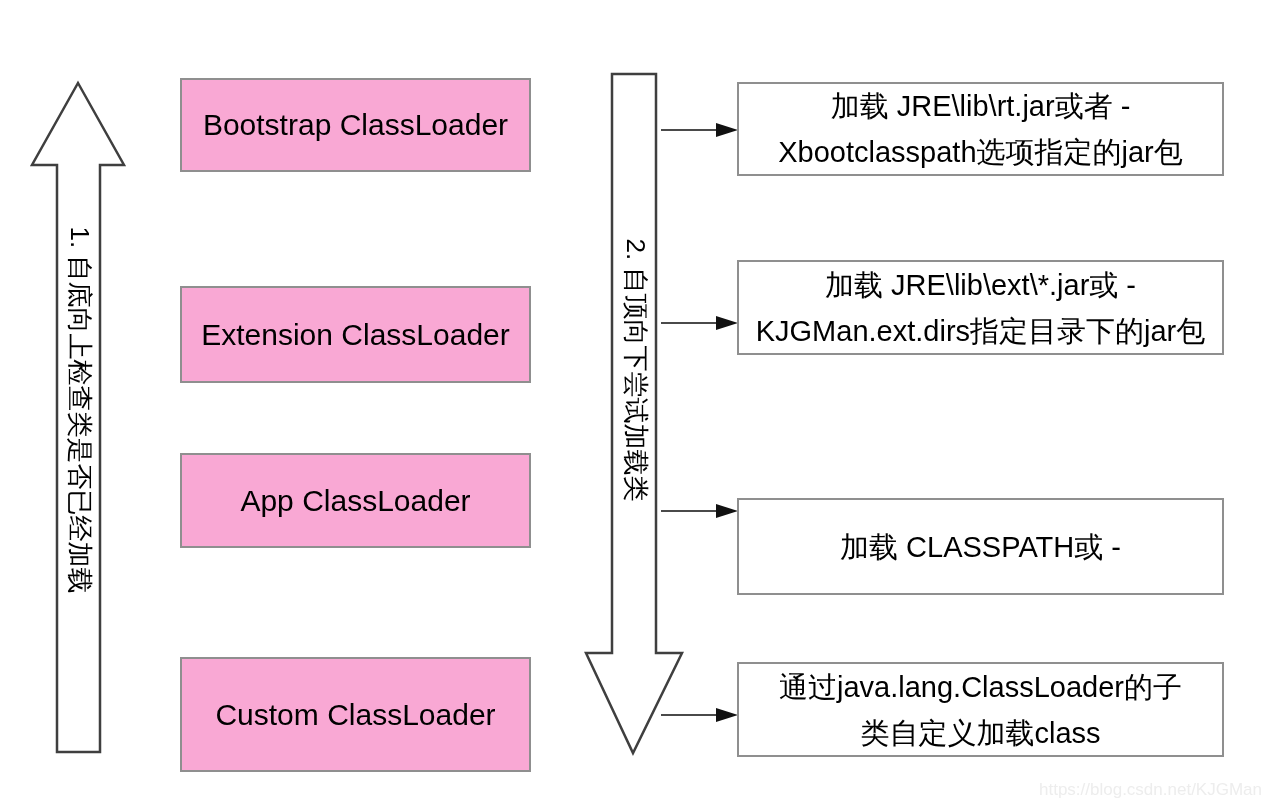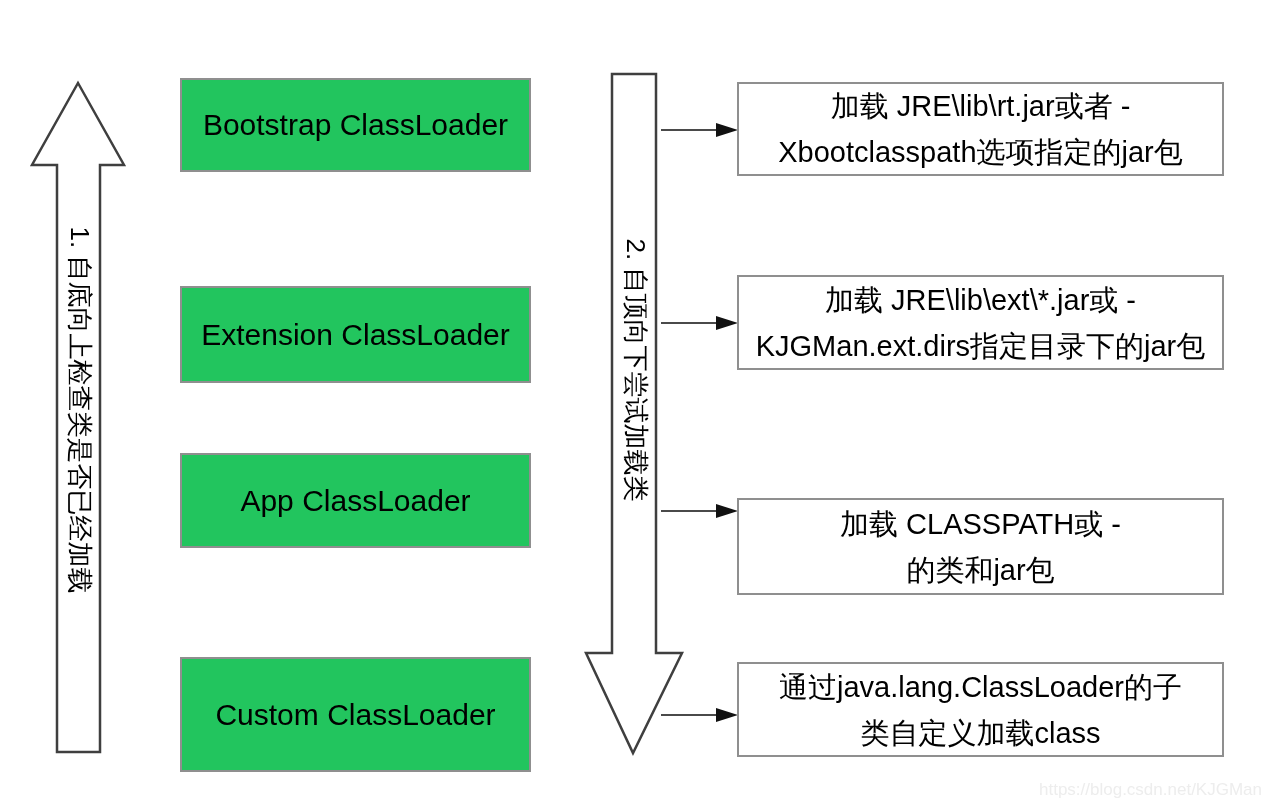--- a/index.html
+++ b/index.html
@@ -19,21 +19,21 @@
   .layer {
     position: absolute;
     left: 0;
     top: 0;
   }
   .lbox {
     position: absolute;
     left: 180px;
     width: 351px;
     border: 2px solid #8f8f8f;
-    background: #22c55e;
+    background: #f9a8d4;
     display: flex;
     align-items: center;
     justify-content: center;
     font-size: 30px;
     white-space: nowrap;
     box-sizing: border-box;
   }
   .lbox1 { top: 78px;  height: 94px; }
   .lbox2 { top: 270px; height: 97px; margin-top: 16px; }
   .lbox3 { top: 453px; height: 95px; }
@@ -49,21 +49,21 @@
     align-items: center;
     justify-content: center;
     font-size: 29px;
     line-height: 46px;
     text-align: center;
     box-sizing: border-box;
     overflow: visible;
   }
   .rbox .line { white-space: nowrap; }
   .rbox1 { top: 82px;  height: 94px; }
-  .rbox2 { top: 275px; height: 95px; }
+  .rbox2 { top: 260px; height: 95px; }
   .rbox3 { top: 467px; height: 97px; margin-top: 31px; }
   .rbox4 { top: 662px; height: 95px; }
   .vlabel {
     position: absolute;
     white-space: nowrap;
     font-size: 26px;
     transform: translate(-50%, -50%) rotate(90deg);
   }
   .vlabel-up   { left: 79px;  top: 410px; }
   .vlabel-down { left: 635px; top: 370px; }
@@ -124,21 +124,20 @@
   <div class="rbox rbox1">
     <div class="line">加载 JRE\lib\rt.jar或者 -</div>
     <div class="line">Xbootclasspath选项指定的jar包</div>
   </div>
   <div class="rbox rbox2">
     <div class="line">加载 JRE\lib\ext\*.jar或 -</div>
     <div class="line">KJGMan.ext.dirs指定目录下的jar包</div>
   </div>
   <div class="rbox rbox3">
     <div class="line">加载 CLASSPATH或 -</div>
-    <div class="line">的类和jar包</div>
   </div>
   <div class="rbox rbox4">
     <div class="line">通过java.lang.ClassLoader的子</div>
     <div class="line">类自定义加载class</div>
   </div>
 
   <div class="watermark">https://blog.csdn.net/KJGMan</div>
 
 </div>
 

